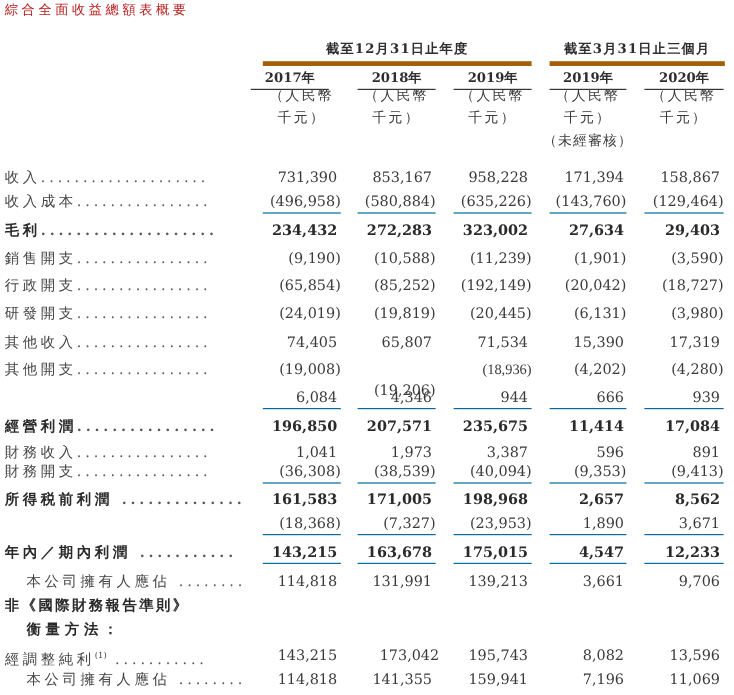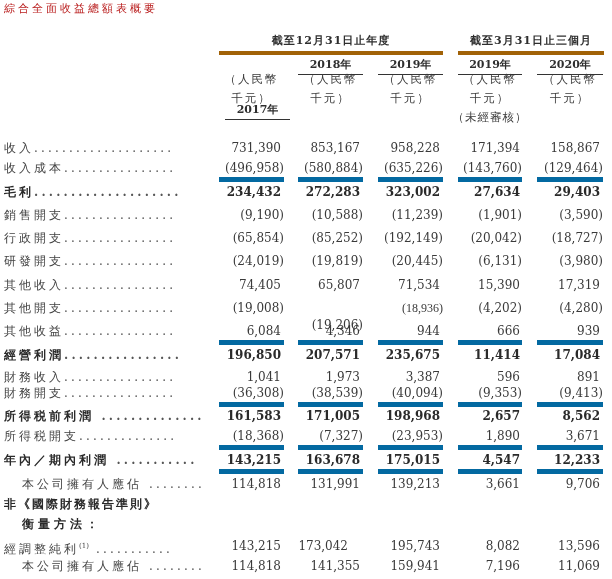--- a/index.html
+++ b/index.html
@@ -36,31 +36,31 @@
   }
   .label .dots { letter-spacing:3.2px; color:#555; }
   .label.bold { font-weight:bold; color:#2a2a2a; }
   .label.indent { left:22px; }
   .label sup { font-size:7px; letter-spacing:0; }
   .val {
     position:absolute; top:0; text-align:right;
     font-size:12px; line-height:18px; color:#3a3a3a;
   }
   .val.bold { font-weight:bold; color:#2a2a2a; }
-  .ul { border-bottom:5px solid #0369a1; }
+  .ul { border-bottom:1px solid #0369a1; }
 </style>
 </head>
 <body>
 
 <div class="title">綜合全面收益總額表概要</div>
 
 <div class="grp-head" style="left:219px;width:224px;">截至12月31日止年度</div>
 <div class="grp-head" style="left:458px;width:146px;">截至3月31日止三個月</div>
 
-<div class="col-head" style="left:225px;width:65px;margin-top:45px;">2017年</div>
+<div class="col-head" style="left:209px;width:65px;">2017年</div>
 <div class="col-head" style="left:298px;width:65px;">2018年</div>
 <div class="col-head" style="left:378px;width:65px;">2019年</div>
 <div class="col-head" style="left:458px;width:64px;">2019年</div>
 <div class="col-head" style="left:537px;width:66px;">2020年</div>
 
 <div class="unit" style="left:219px;width:65px;">
   <div>（人民幣</div>
   <div>千元）</div>
 </div>
 <div class="unit" style="left:298px;width:65px;">
@@ -147,21 +147,20 @@
 <div class="row" style="top:299px;">
   <div class="label"><span>其他開支</span><span class="dots">................</span></div>
   <div class="val" style="left:219px;width:65px;">(19,008)</div>
   <div class="val" style="left:298px;width:65px;margin-top:17px;">(19,206)</div>
   <div class="val" style="left:378px;width:65px;font-family:Liberation Serif, serif;">(18,936)</div>
   <div class="val" style="left:458px;width:64px;">(4,202)</div>
   <div class="val" style="left:537px;width:66px;">(4,280)</div>
 </div>
 
 <div class="row" style="top:322px;">
-  <div class="label"><span>其他收益</span><span class="dots">................</span></div>
   <div class="val ul" style="left:219px;width:62px;padding-right:3px;">6,084</div>
   <div class="val ul" style="left:298px;width:62px;padding-right:3px;">4,346</div>
   <div class="val ul" style="left:378px;width:62px;padding-right:3px;">944</div>
   <div class="val ul" style="left:458px;width:62px;padding-right:2px;">666</div>
   <div class="val ul" style="left:537px;width:63px;padding-right:3px;">939</div>
 </div>
 
 <div class="row" style="top:346px;">
   <div class="label bold"><span>經營利潤</span><span class="dots">................</span></div>
   <div class="val bold" style="left:219px;width:62px;">196,850</div>
@@ -192,21 +191,20 @@
 <div class="row" style="top:407px;">
   <div class="label bold"><span>所得税前利潤</span><span class="dots"> ..............</span></div>
   <div class="val bold" style="left:219px;width:62px;">161,583</div>
   <div class="val bold" style="left:298px;width:62px;">171,005</div>
   <div class="val bold" style="left:378px;width:62px;">198,968</div>
   <div class="val bold" style="left:458px;width:62px;">2,657</div>
   <div class="val bold" style="left:537px;width:63px;">8,562</div>
 </div>
 
 <div class="row" style="top:427px;">
-  <div class="label"><span>所得税開支</span><span class="dots">..............</span></div>
   <div class="val ul" style="left:219px;width:65px;">(18,368)</div>
   <div class="val ul" style="left:298px;width:65px;">(7,327)</div>
   <div class="val ul" style="left:378px;width:65px;">(23,953)</div>
   <div class="val ul" style="left:458px;width:62px;padding-right:2px;">1,890</div>
   <div class="val ul" style="left:537px;width:63px;padding-right:3px;">3,671</div>
 </div>
 
 <div class="row" style="top:451px;">
   <div class="label bold"><span>年內／期內利潤</span><span class="dots"> ...........</span></div>
   <div class="val bold ul" style="left:219px;width:62px;padding-right:3px;">143,215</div>
@@ -229,21 +227,21 @@
   <div class="label bold" style="letter-spacing:2px;width:260px;">非《國際財務報告準則》</div>
 </div>
 
 <div class="row" style="top:515px;">
   <div class="label bold indent" style="letter-spacing:4px;">衡量方法：</div>
 </div>
 
 <div class="row" style="top:537px;">
   <div class="label"><span>經調整純利</span><sup>(1)</sup><span class="dots"> ...........</span></div>
   <div class="val" style="left:219px;width:62px;">143,215</div>
-  <div class="val" style="left:286px;width:62px;">173,042</div>
+  <div class="val" style="left:304px;width:62px;">173,042</div>
   <div class="val" style="left:378px;width:62px;">195,743</div>
   <div class="val" style="left:458px;width:62px;">8,082</div>
   <div class="val" style="left:537px;width:63px;">13,596</div>
 </div>
 
 <div class="row" style="top:557px;">
   <div class="label indent" style="width:190px;"><span>本公司擁有人應佔</span><span class="dots"> ........</span></div>
   <div class="val" style="left:219px;width:62px;">114,818</div>
   <div class="val" style="left:298px;width:62px;">141,355</div>
   <div class="val" style="left:378px;width:62px;">159,941</div>

